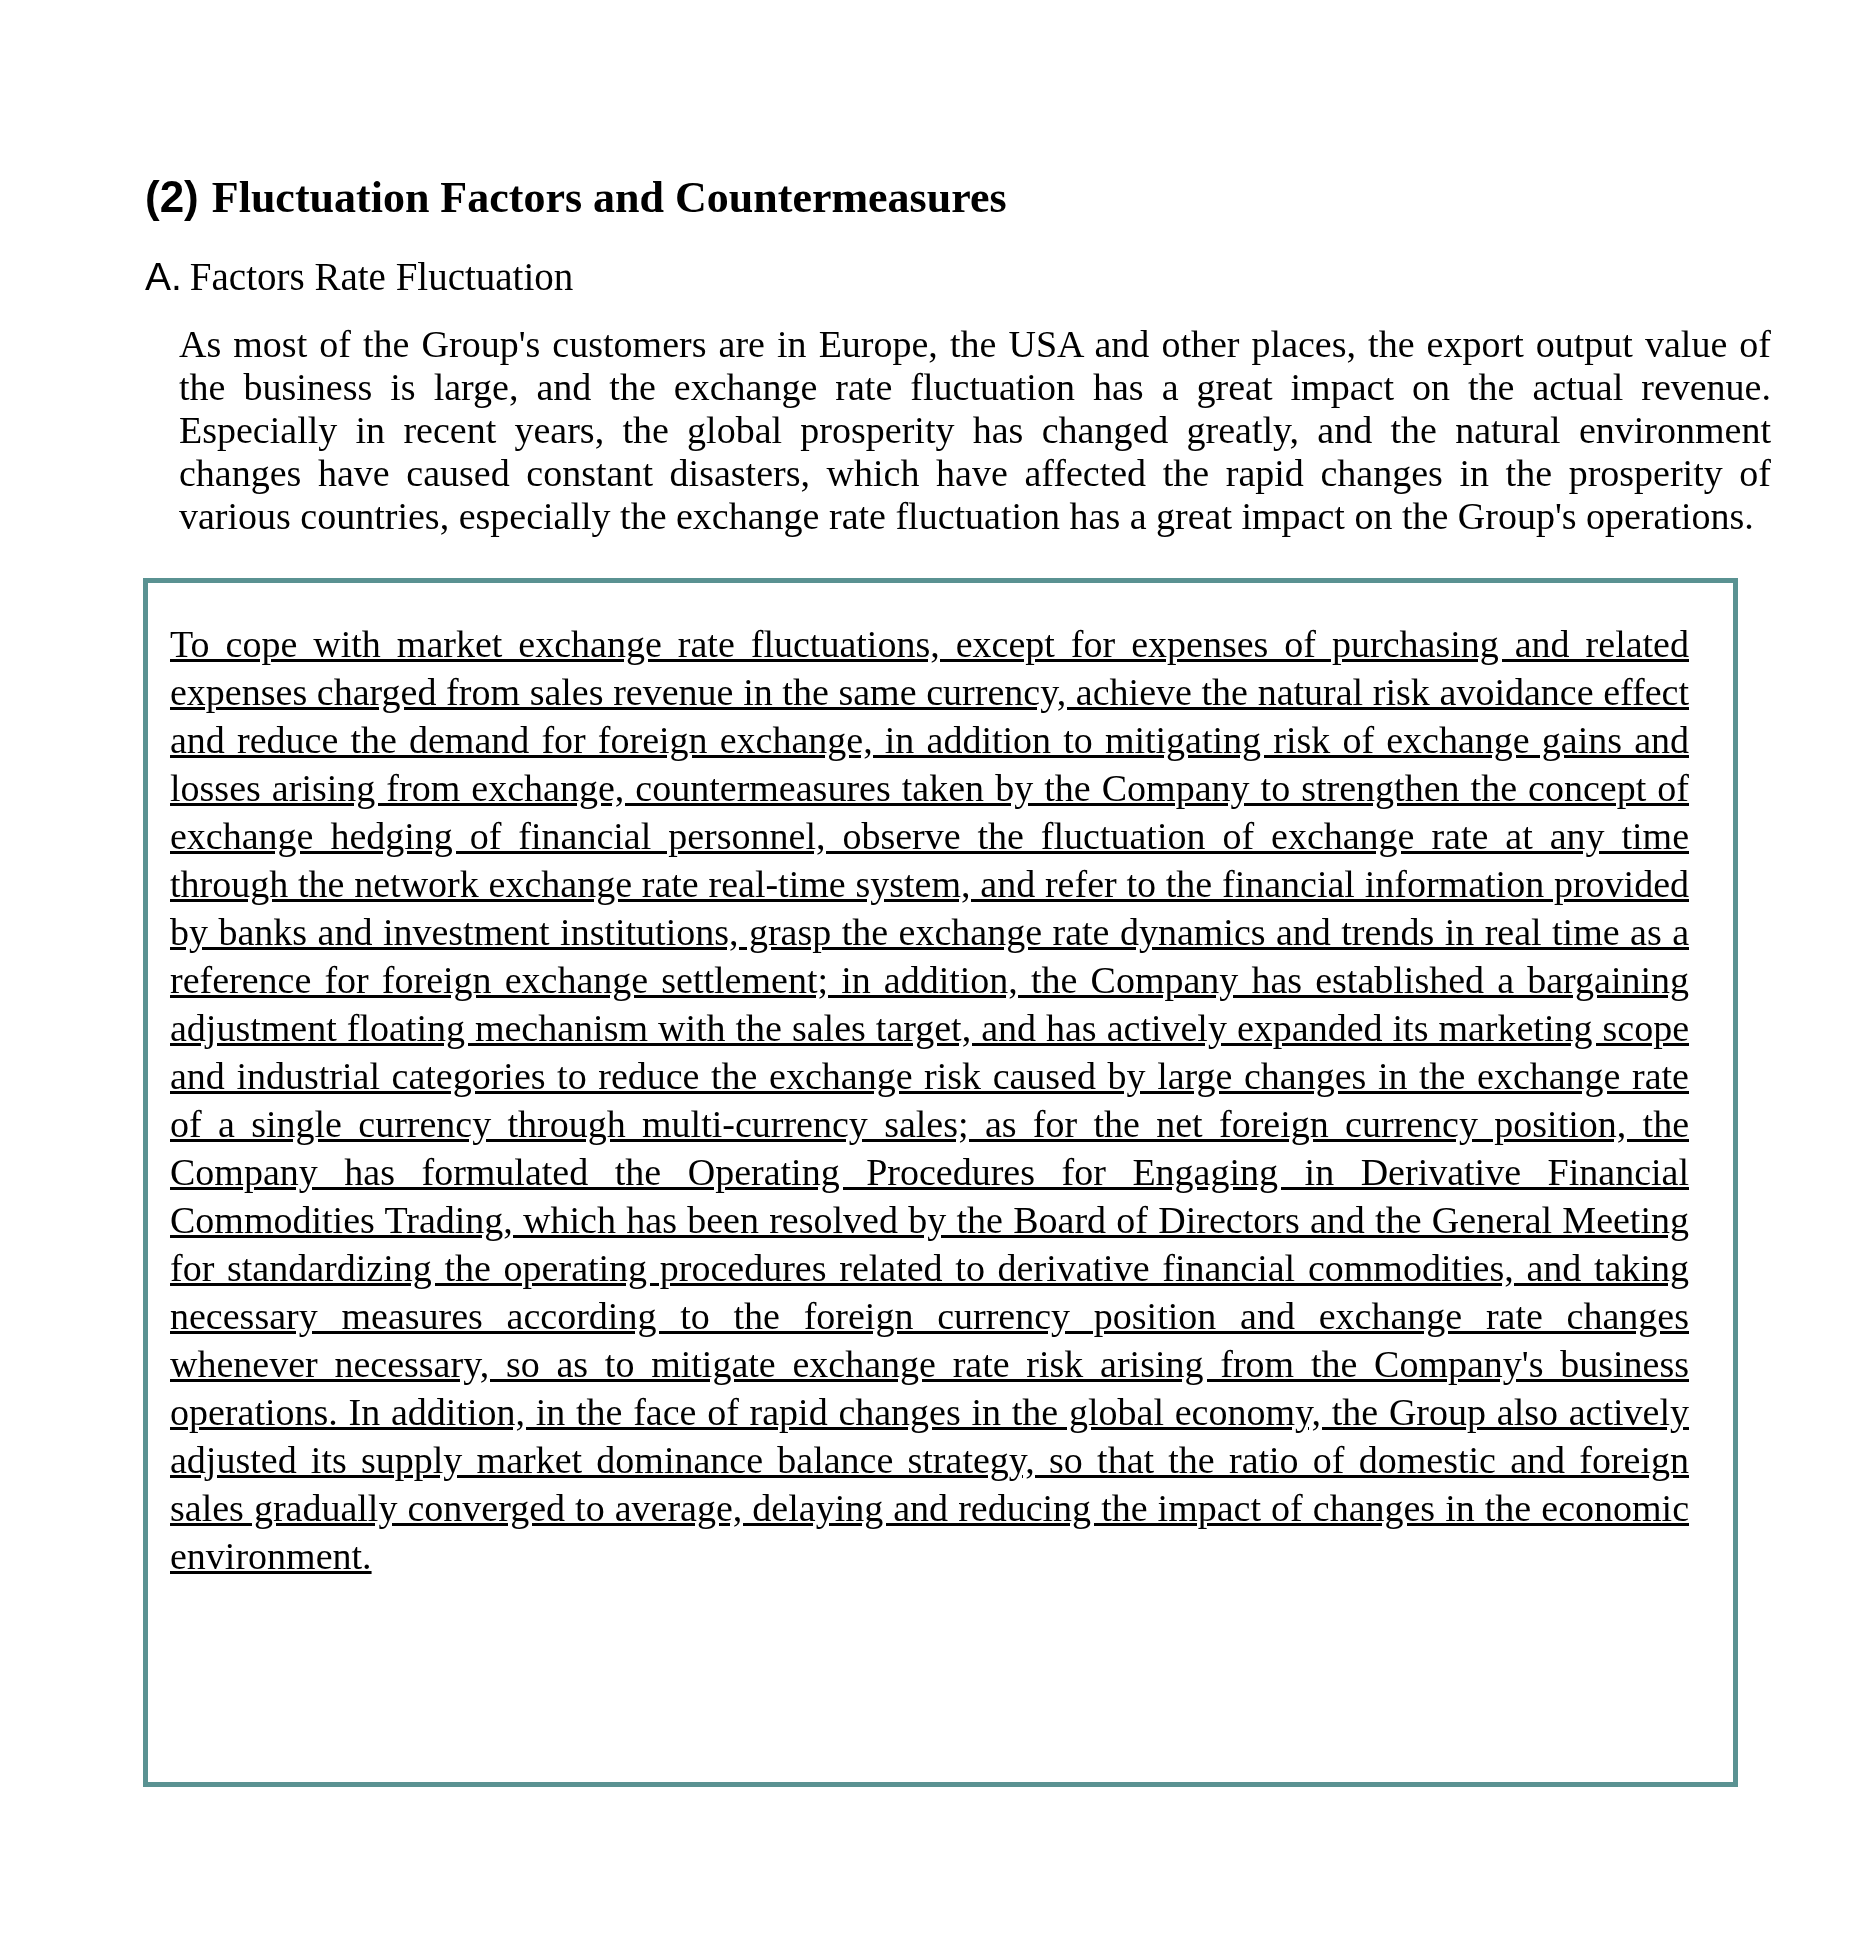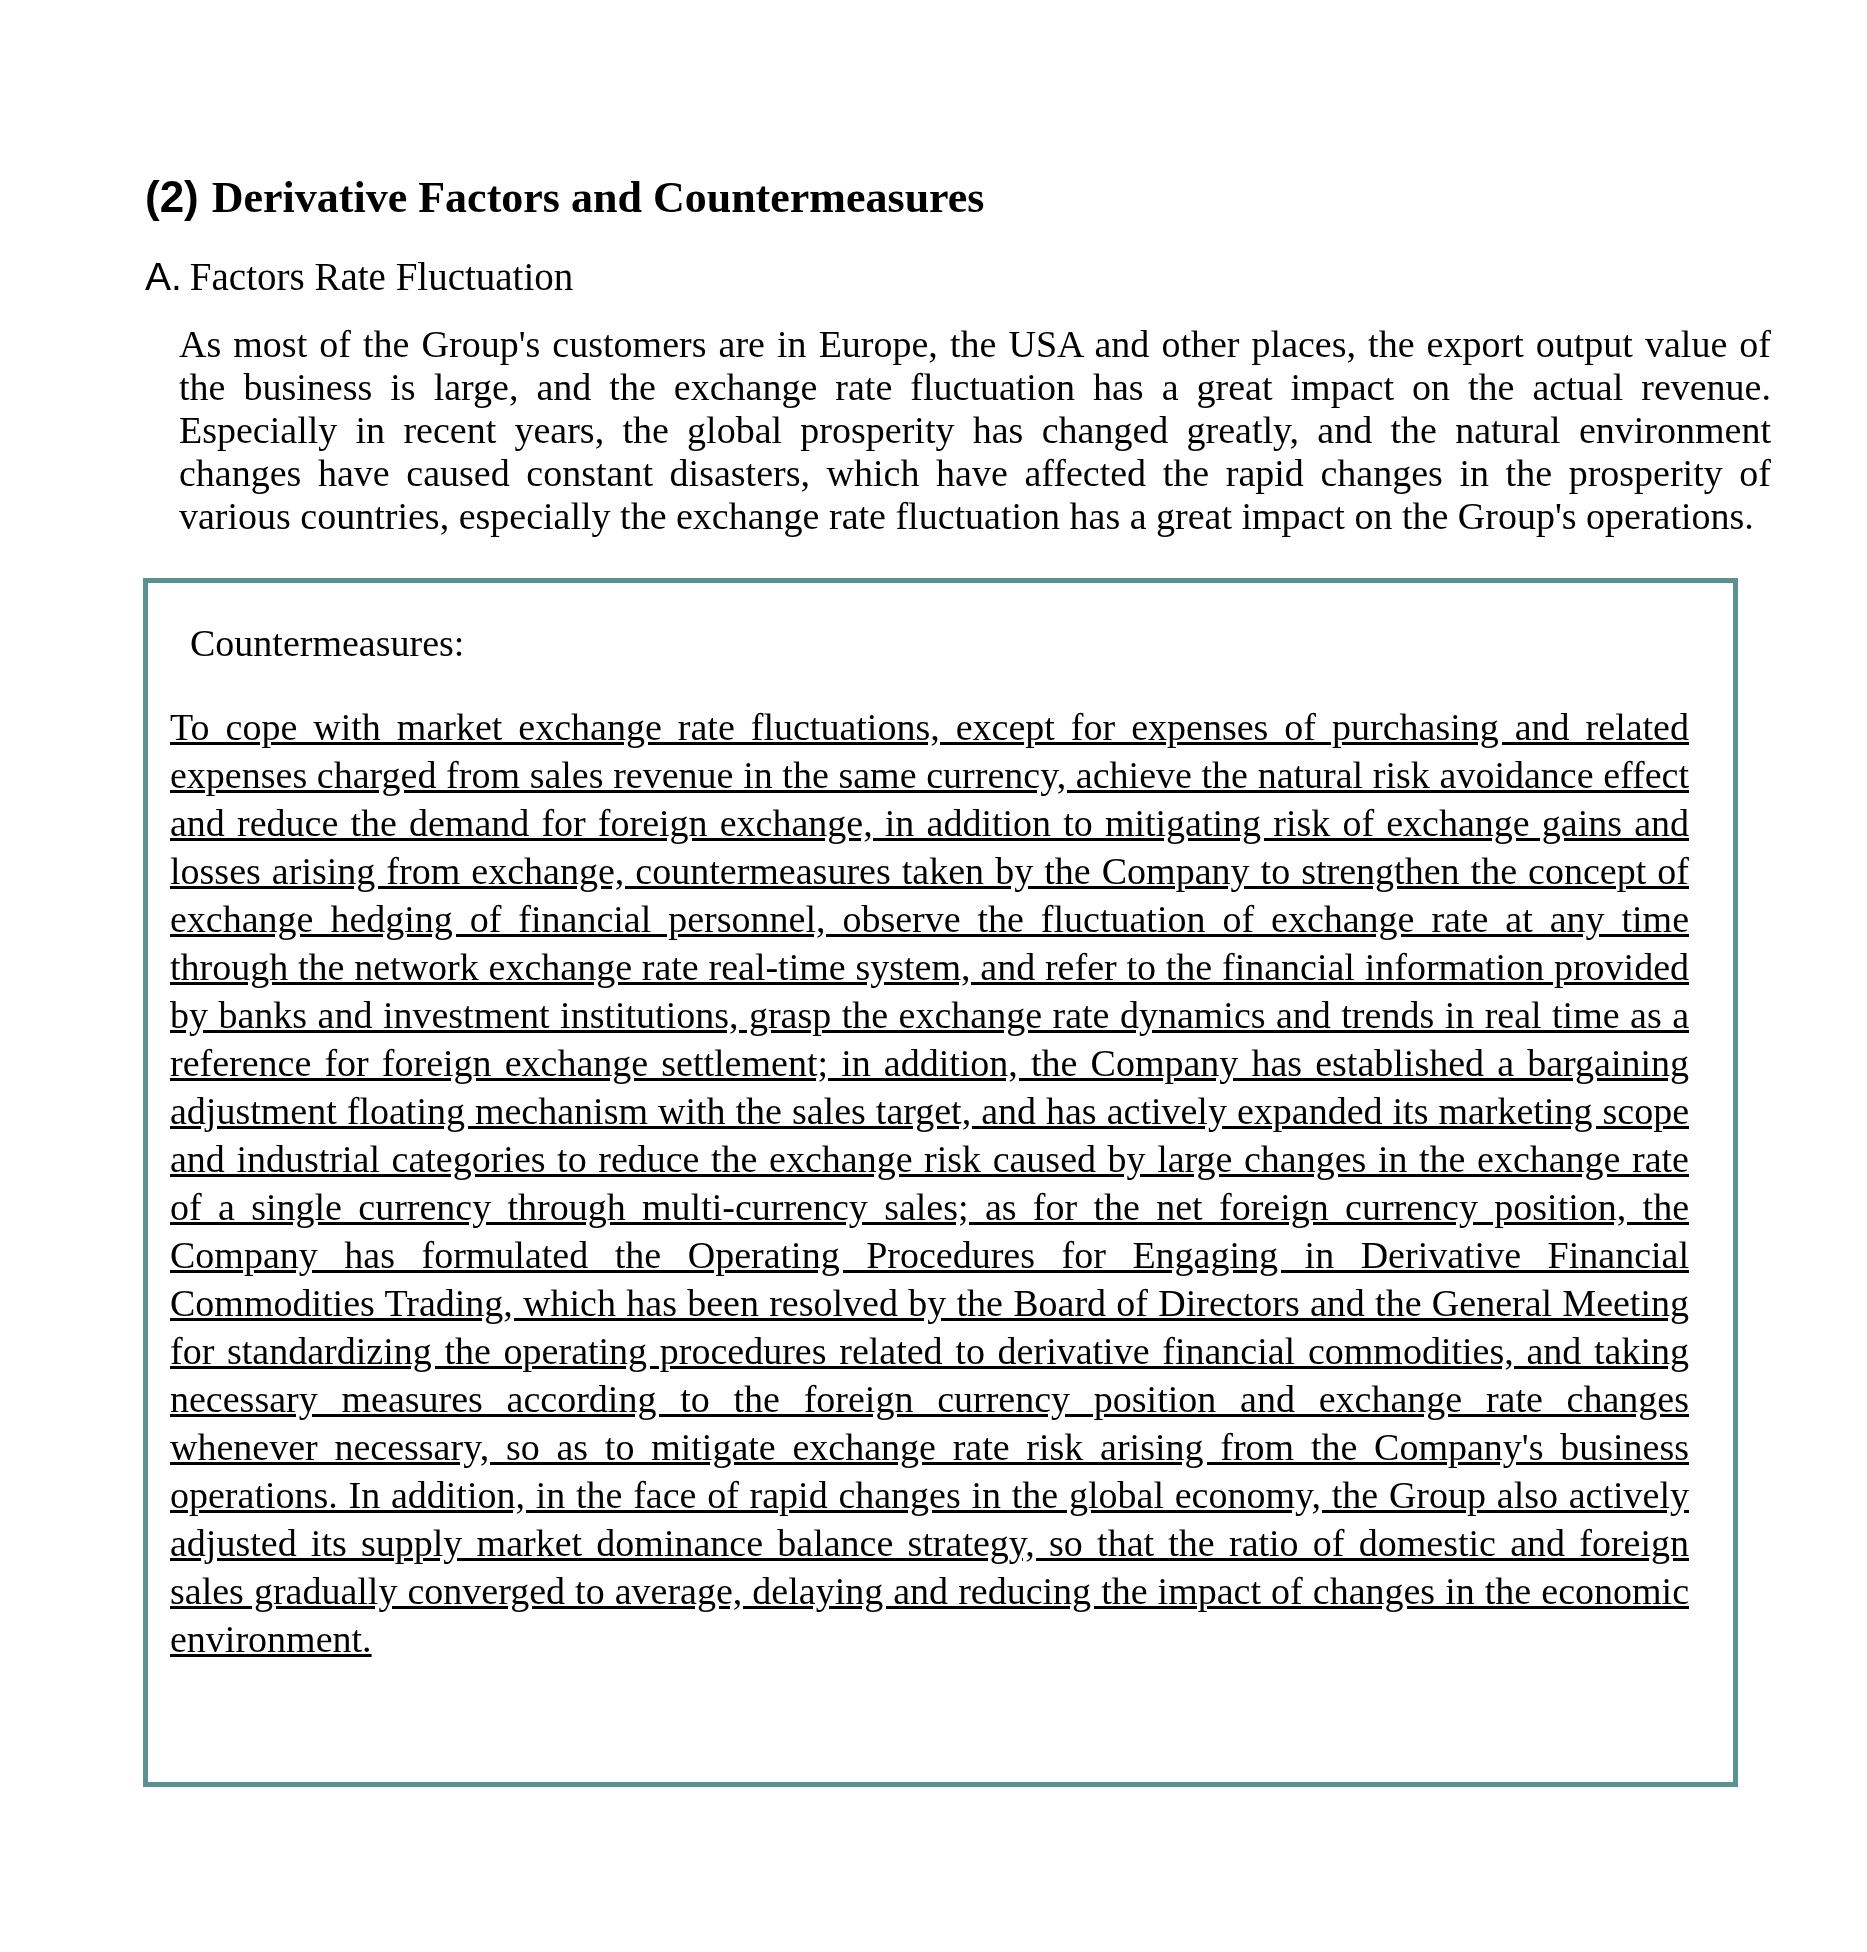--- a/index.html
+++ b/index.html
@@ -82,28 +82,27 @@
     text-align: justify;
     text-decoration: underline;
   }
 </style>
 </head>
 <body style="background: rgb(255, 255, 255); color: rgb(0, 0, 0);">
 
 <div class="page">
 
   <h1 class="section-heading">
-    <span class="section-number">(2)</span><span class="section-title">Derivative Factors and Countermeasures</span>
+    <span class="section-number">(2)</span><span class="section-title">Fluctuation Factors and Countermeasures</span>
   </h1>
 
   <h2 class="subsection-heading">
     <span class="subsection-letter">A.</span><span class="subsection-title">Factors Rate Fluctuation</span>
   </h2>
 
   <p class="intro">As most of the Group's customers are in Europe, the USA and other places, the export output value of the business is large, and the exchange rate fluctuation has a great impact on the actual revenue. Especially in recent years, the global prosperity has changed greatly, and the natural environment changes have caused constant disasters, which have affected the rapid changes in the prosperity of various countries, especially the exchange rate fluctuation has a great impact on the Group's operations.</p>
 
   <div class="cm-box" style="border-color: rgb(90, 146, 146);">
-    <p class="cm-label">Countermeasures:</p>
     <p class="cm-body">To cope with market exchange rate fluctuations, except for expenses of purchasing and related expenses charged from sales revenue in the same currency, achieve the natural risk avoidance effect and reduce the demand for foreign exchange, in addition to mitigating risk of exchange gains and losses arising from exchange, countermeasures taken by the Company  to strengthen the concept of exchange hedging of financial personnel, observe the fluctuation of exchange rate at any time through the network exchange rate real-time system, and refer to the financial information provided by banks and investment institutions, grasp the exchange rate dynamics and trends in real time as a reference for foreign exchange settlement; in addition, the Company has established a bargaining adjustment floating mechanism with the sales target, and has actively expanded its marketing scope and industrial categories to reduce the exchange risk caused by large changes in the exchange rate of a single currency through multi-currency sales; as for the net foreign currency position, the Company has formulated the Operating Procedures for Engaging in Derivative Financial Commodities Trading, which has been resolved by the Board of Directors and the General Meeting for standardizing the operating procedures related to derivative financial commodities, and taking necessary measures according to the foreign currency position and exchange rate changes whenever necessary, so as to mitigate exchange rate risk arising from the Company's business operations. In addition, in the face of rapid changes in the global economy, the Group also actively adjusted its supply market dominance balance strategy, so that the ratio of domestic and foreign sales gradually converged to average, delaying and reducing the impact of changes in the economic environment.</p>
   </div>
 
 </div>
 
 
 </body></html>

